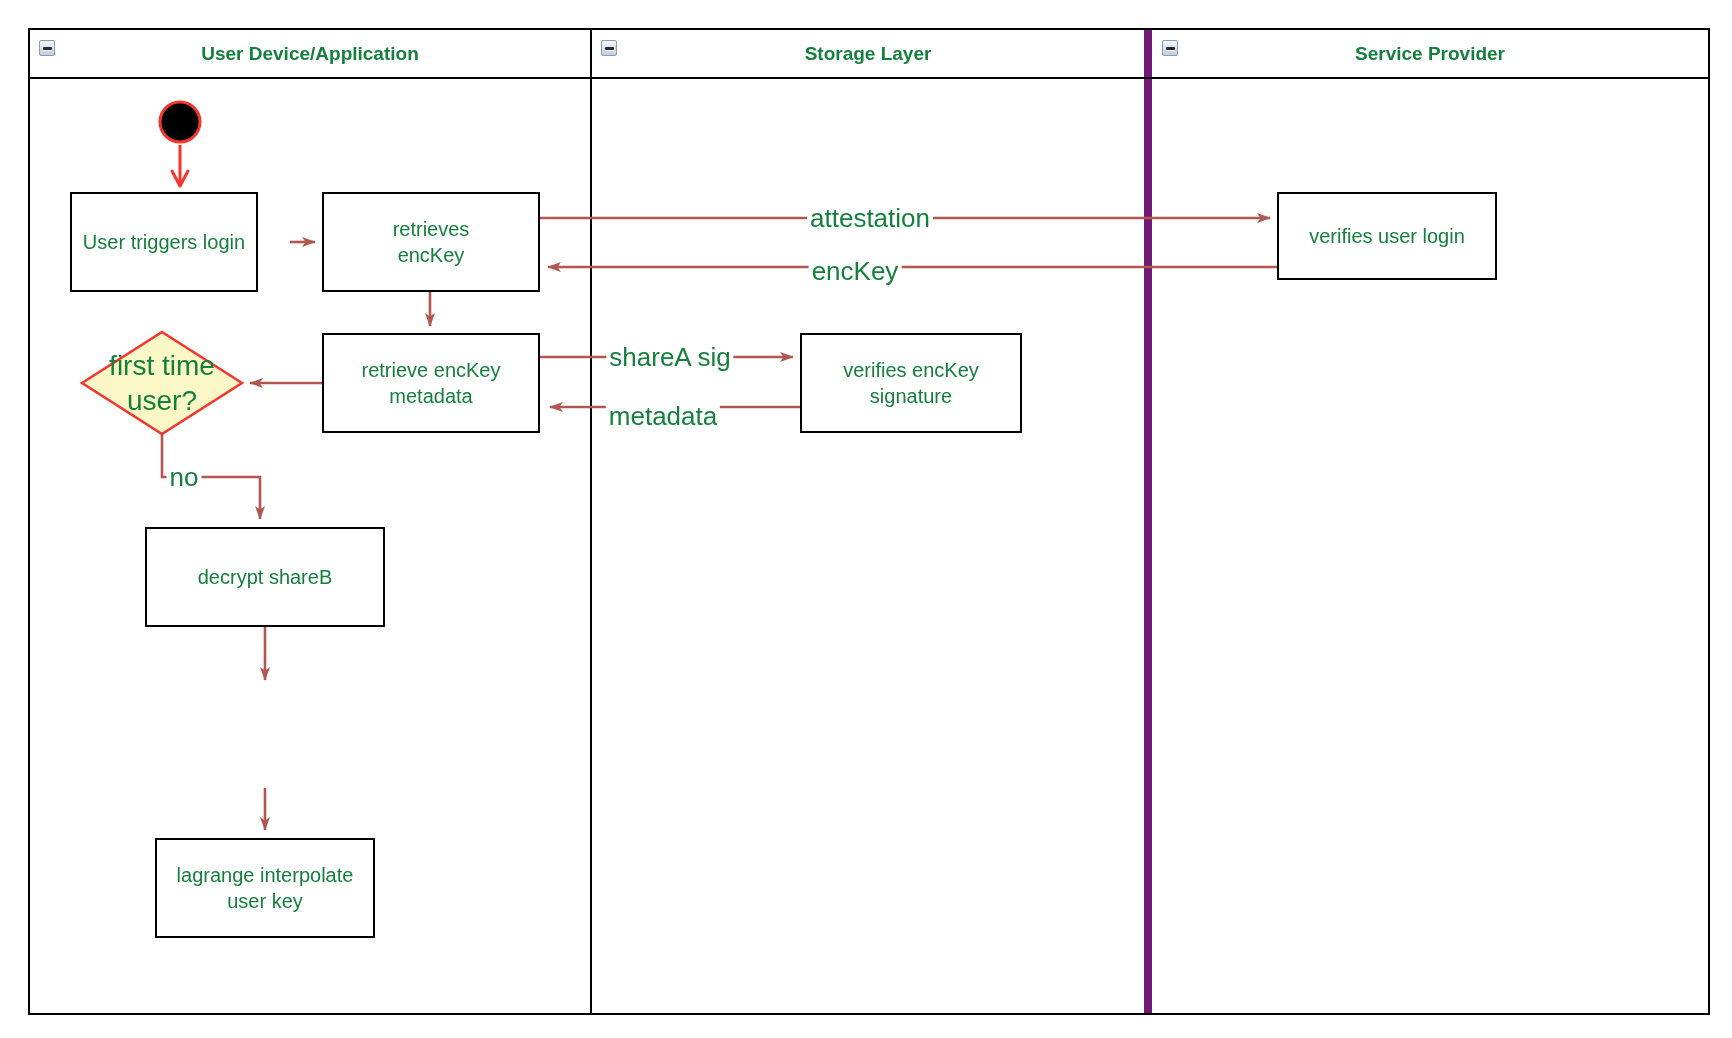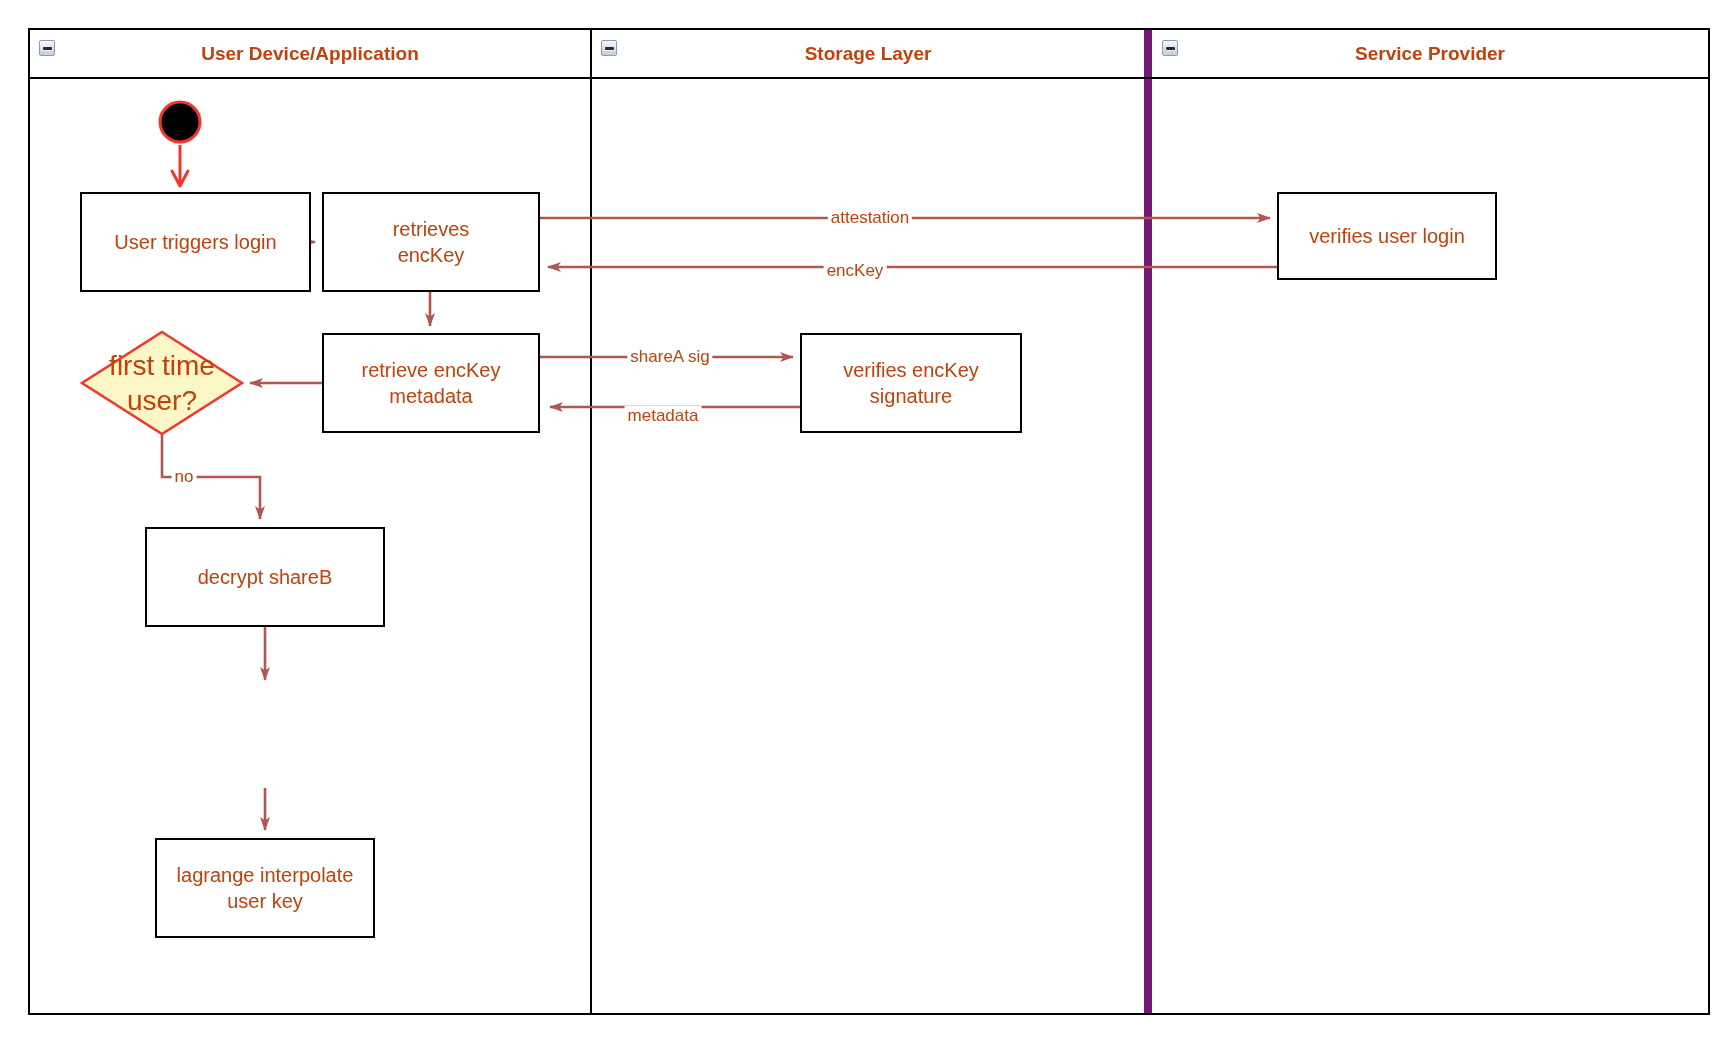--- a/index.html
+++ b/index.html
@@ -1,21 +1,21 @@
 <!DOCTYPE html>
 <html><head>
 <meta charset="utf-8">
 <style>
   html,body{margin:0;padding:0;background:#ffffff;}
   .canvas{
     position:relative;
     width:1732px;height:1038px;
     background:#ffffff;
     font-family:"Liberation Sans", sans-serif;
-    color:#c2410c;
+    color:#15803d;
     overflow:hidden;
   }
   .pool{
     position:absolute;left:28px;top:28px;width:1682px;height:987px;
     border:2px solid #000;box-sizing:border-box;
   }
   .lane{position:absolute;top:0;height:100%;box-sizing:border-box;}
   .lane.l1{left:0;width:562px;border-right:2px solid #000;}
   .lane.l2{left:562px;width:560px;border-right:8px solid #701a75;}
   .lane.l3{left:1122px;width:556px;}
@@ -47,21 +47,21 @@
     display:flex;align-items:center;justify-content:center;
     text-align:center;font-size:20px;line-height:1.3;
     white-space:pre-line;cursor:default;
   }
   .diamond-label{
     position:absolute;display:flex;align-items:center;justify-content:center;
     text-align:center;font-size:28px;line-height:1.25;white-space:pre-line;
   }
   .edge-label{
     position:absolute;transform:translate(-50%,-50%);
-    background:#fff;padding:0 3px;font-size:17px;white-space:nowrap;
+    background:#fff;padding:0 3px;font-size:26px;white-space:nowrap;
   }
   svg.wires{position:absolute;left:0;top:0;}
 </style>
 </head>
 <body>
 
 <div class="canvas">
 
   <div class="pool">
     <div class="lane l1">
@@ -111,21 +111,21 @@
     <path d="M1277,267 H548" fill="none" stroke="#B15751" stroke-width="2.6" marker-end="url(#arrowBrick)"></path>
     <path d="M430,292 V326" fill="none" stroke="#B15751" stroke-width="2.6" marker-end="url(#arrowBrick)"></path>
     <path d="M322,383 H250" fill="none" stroke="#B15751" stroke-width="2.6" marker-end="url(#arrowBrick)"></path>
     <path d="M540,357 H793" fill="none" stroke="#B15751" stroke-width="2.6" marker-end="url(#arrowBrick)"></path>
     <path d="M800,407 H550" fill="none" stroke="#B15751" stroke-width="2.6" marker-end="url(#arrowBrick)"></path>
     <path d="M162,434 V477 H260 V519" fill="none" stroke="#B15751" stroke-width="2.6" marker-end="url(#arrowBrick)"></path>
     <path d="M265,627 V680" fill="none" stroke="#B15751" stroke-width="2.6" marker-end="url(#arrowBrick)"></path>
     <path d="M265,788 V830" fill="none" stroke="#B15751" stroke-width="2.6" marker-end="url(#arrowBrick)"></path>
   </svg>
 
-  <div class="node" style="left:80px;top:192px;width:231px;height:100px;">
+  <div class="node" style="left:70px;top:192px;width:188px;height:100px;">
     <span>User triggers login</span>
   </div>
 
   <div class="node" style="left:322px;top:192px;width:218px;height:100px;">
     <span>retrieves
 encKey</span>
   </div>
 
   <div class="node" style="left:322px;top:333px;width:218px;height:100px;">
     <span>retrieve encKey

